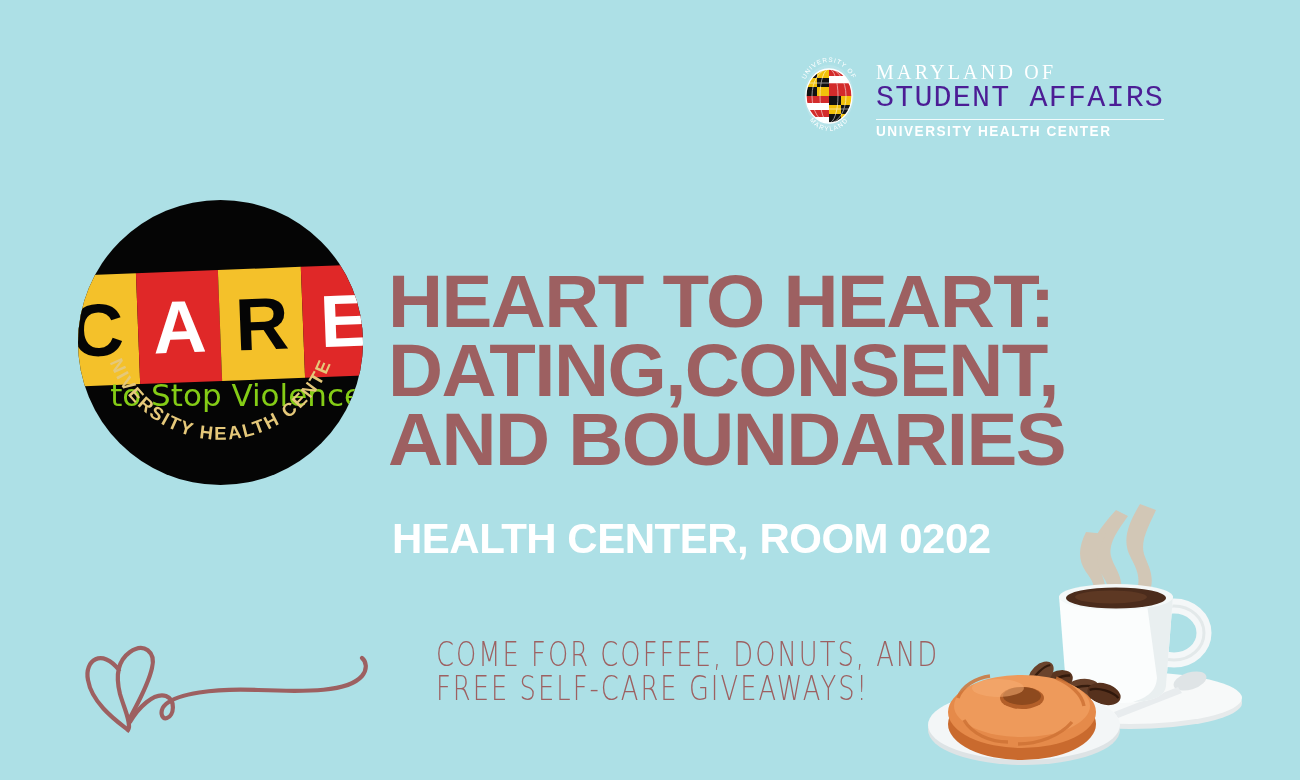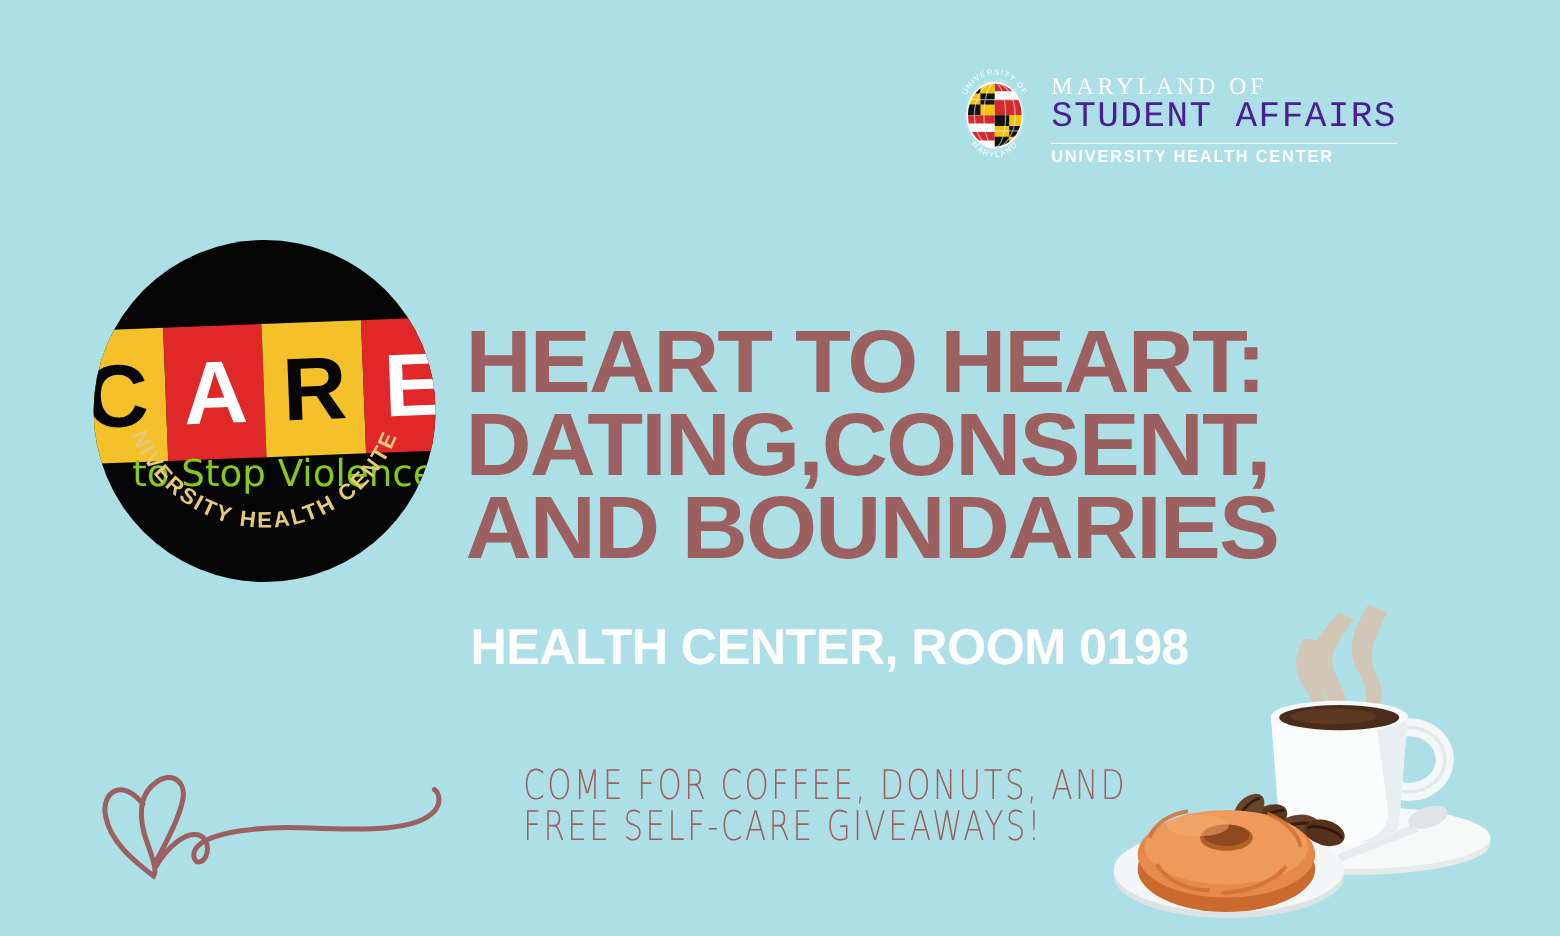--- a/index.html
+++ b/index.html
@@ -258,21 +258,21 @@
     </div>
   </div>
 
   <div id="subtitle-block">
     <div class="subtitle-line">HEART TO HEART:</div>
     <div class="subtitle-line">DATING,CONSENT,</div>
     <div class="subtitle-line">AND BOUNDARIES</div>
   </div>
 
   <div id="details-block">
-    <div class="details-line">HEALTH CENTER, ROOM 0198</div>
+    <div class="details-line">HEALTH CENTER, ROOM 0202</div>
   </div>
 
   <div id="note-block">
     <div class="note-line">COME FOR COFFEE, DONUTS, AND</div>
     <div class="note-line">FREE SELF-CARE GIVEAWAYS!</div>
   </div>
 
   <svg id="heart-doodle" viewBox="0 0 340 140">
     <g fill="none" stroke="#9d6061" stroke-width="4.2" stroke-linecap="round">
       <path d="M57 58 C40 36, 22 48, 26 68 C30 92, 56 110, 66 118

